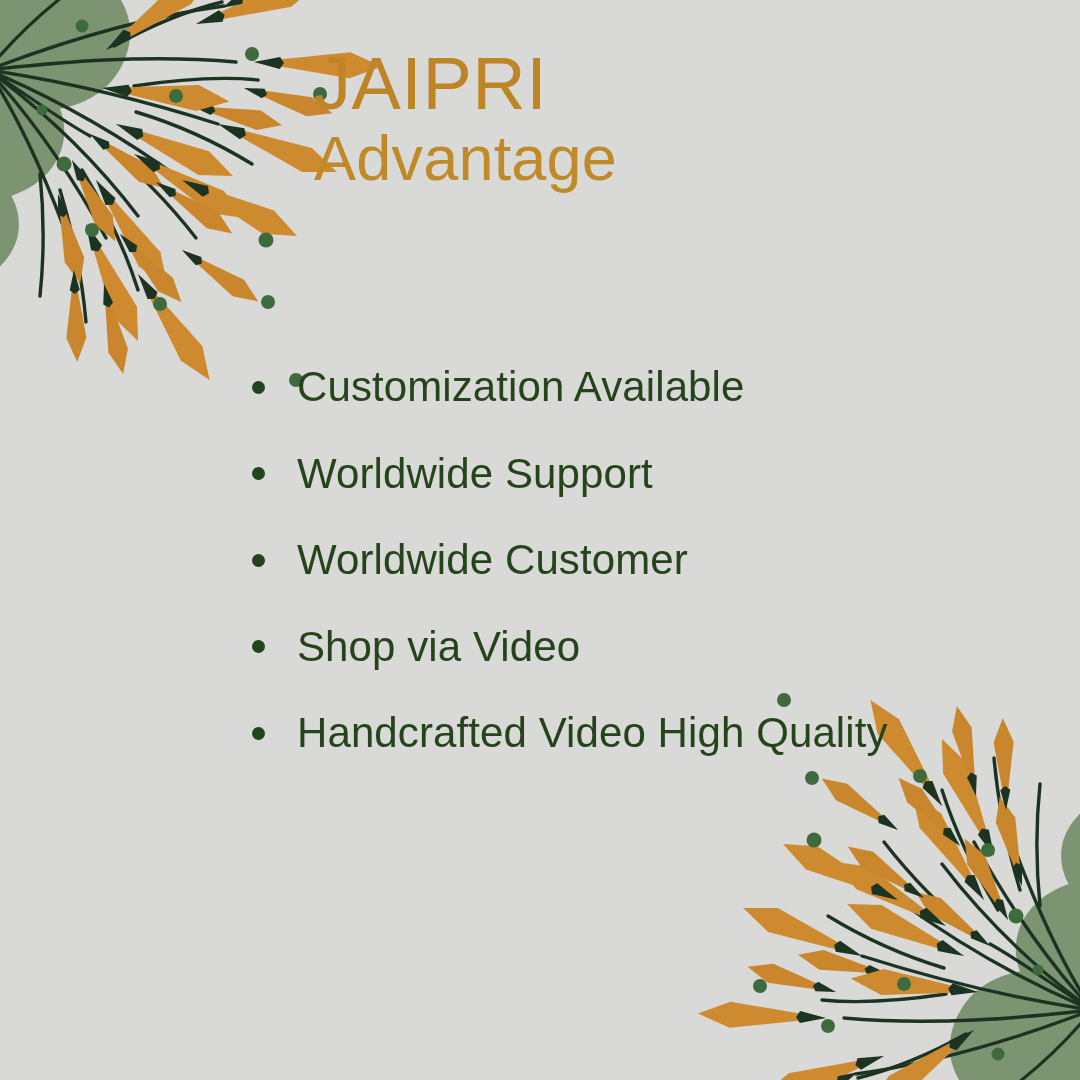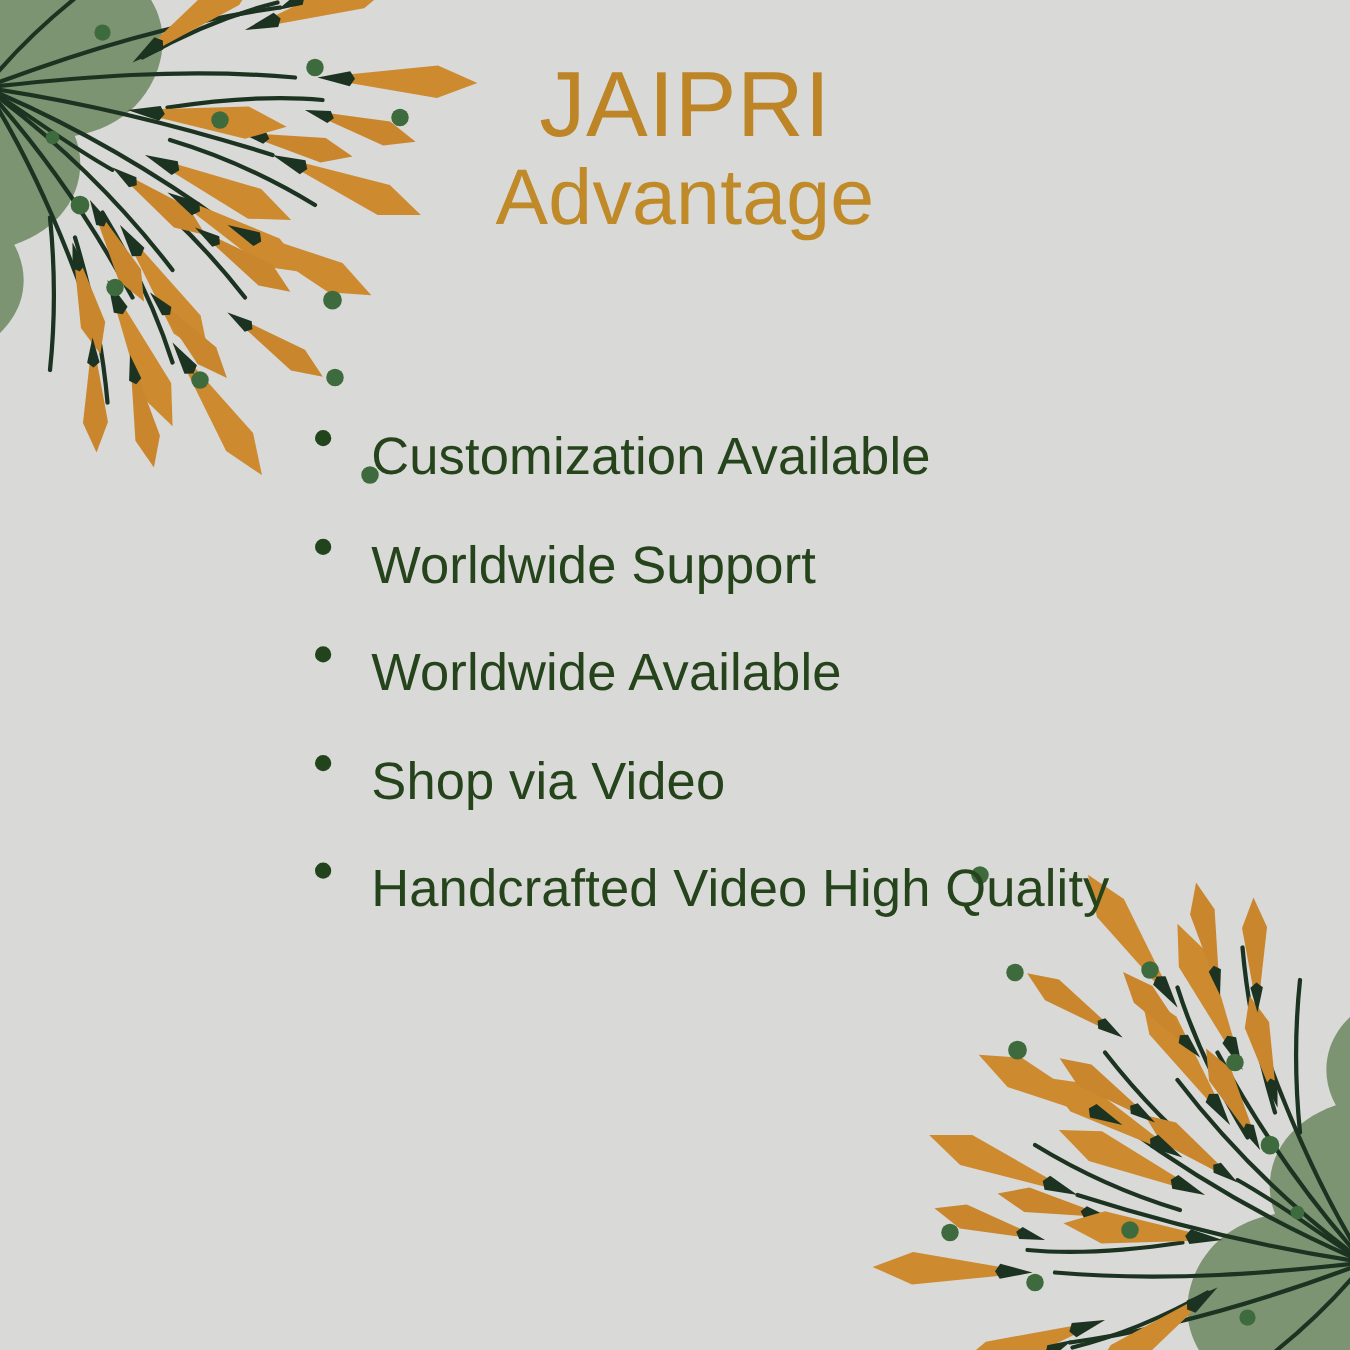--- a/index.html
+++ b/index.html
@@ -36,24 +36,23 @@
   }
   .botanical svg {
     display: block;
     width: 100%;
     height: 100%;
   }
 
   
   .title-block {
     position: absolute;
-    left: 288px;
+    left: 314px;
     top: 46px;
     width: 520px;
-    text-align: center;
   }
   .title-line-1 {
     font-size: 74px;
     line-height: 1.04;
     font-weight: 400;
     color: #bd8526;
     letter-spacing: 0.5px;
     white-space: nowrap;
   }
   .title-line-2 {
@@ -72,20 +71,21 @@
     top: 344px;
     list-style: none;
     margin: 0;
     padding: 0;
     width: 760px;
   }
   .advantage-list li {
     position: relative;
     height: 86.5px;
     display: flex;
+    align-items: center;
   }
   .bullet-dot {
     position: absolute;
     left: 4px;
     width: 13px;
     height: 13px;
     border-radius: 50%;
     background: #22441d;
   }
   .item-label {
@@ -376,21 +376,21 @@
     <li>
       <span class="bullet-dot"></span>
       <span class="item-label">Customization Available</span>
     </li>
     <li>
       <span class="bullet-dot"></span>
       <span class="item-label">Worldwide Support</span>
     </li>
     <li>
       <span class="bullet-dot"></span>
-      <span class="item-label">Worldwide Available</span>
+      <span class="item-label">Worldwide Customer</span>
     </li>
     <li>
       <span class="bullet-dot"></span>
       <span class="item-label">Shop via Video</span>
     </li>
     <li>
       <span class="bullet-dot"></span>
       <span class="item-label">Handcrafted Video High Quality</span>
     </li>
   </ul>

